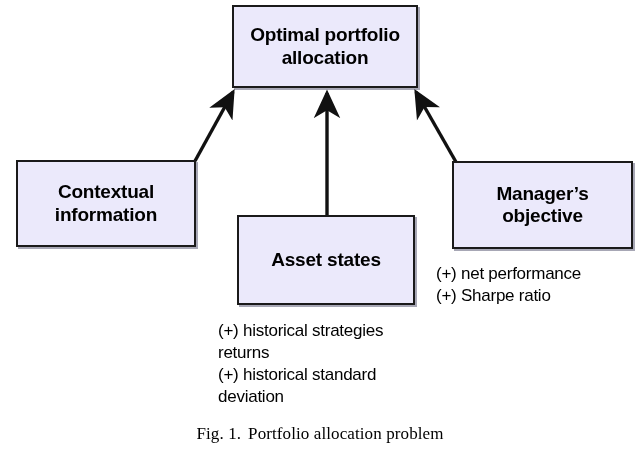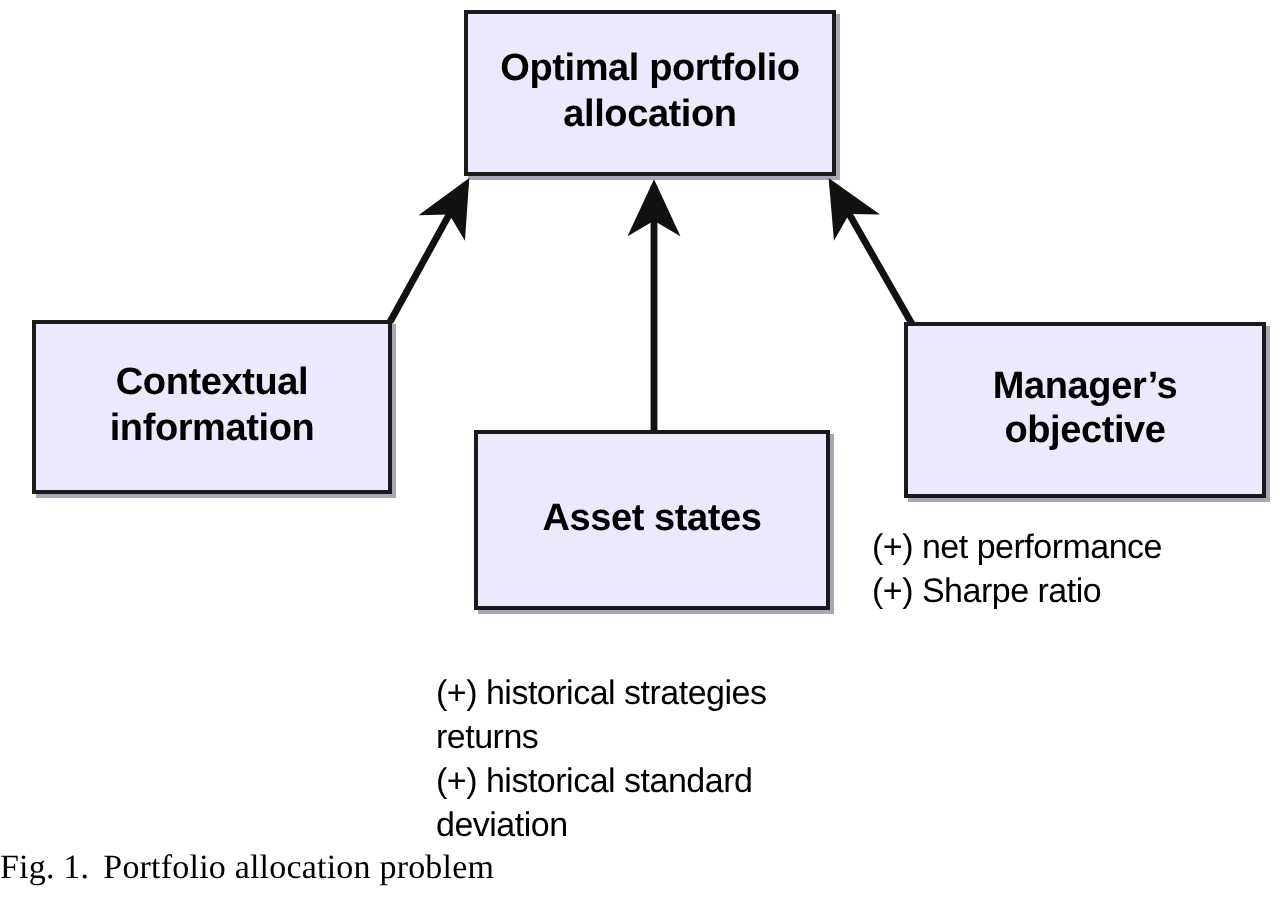--- a/index.html
+++ b/index.html
@@ -56,30 +56,30 @@
     position: absolute;
     font-size: 17px;
     line-height: 1.30;
     white-space: pre-line;
     letter-spacing: -0.25px;
   }
   #ann-contextual {
     left: 1px; top: 262px; width: 236px;
   }
   #ann-asset {
-    left: 218px; top: 336px; width: 215px;
+    left: 218px; top: 320px; width: 215px;
   }
   #ann-manager {
     left: 436px; top: 263px; width: 200px;
   }
   #caption {
     position: absolute;
     left: 0; top: 424px;
     width: 640px;
-    text-align: left;
+    text-align: center;
     font-family: "Liberation Serif", serif;
     font-size: 17px;
     letter-spacing: 0.1px;
   }
   #caption .cap-num { margin-right: 7px; }
   svg#arrows {
     position: absolute;
     left: 0; top: 0;
     width: 640px; height: 452px;
     pointer-events: none;

